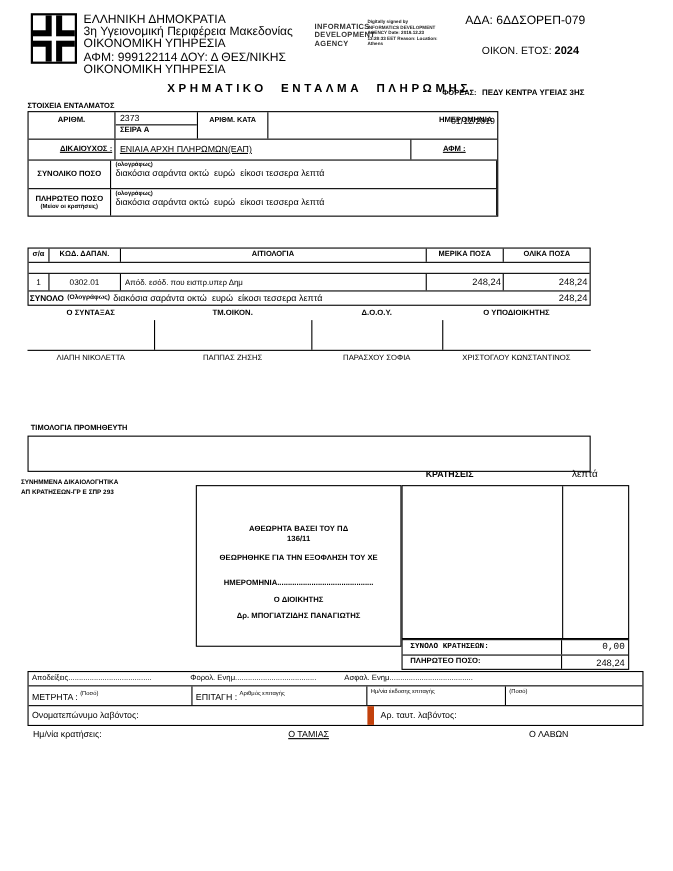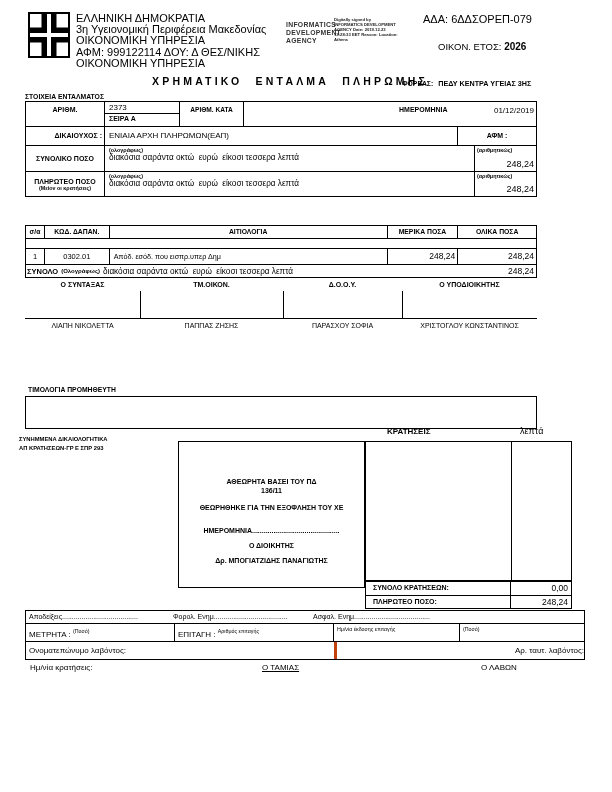--- a/index.html
+++ b/index.html
@@ -27,42 +27,42 @@
   .ada { left:423px; top:13px; font-size:11px; white-space:nowrap; }
   .etos { left:438px; top:41px; font-size:9.5px; white-space:nowrap; }
   .etos b { font-size:10px; }
 
   .title { left:152px; top:75px; font-size:10.5px; font-weight:bold; letter-spacing:3.2px; word-spacing:7px; white-space:nowrap; }
   .foreas { left:402px; top:79px; font-size:6.8px; font-weight:bold; white-space:nowrap; }
   .foreas .v { font-size:7.2px; margin-left:5px; }
   .seclabel { left:25px; top:93px; font-size:6.8px; font-weight:bold; }
 
   
-  .wtable { left:25px; top:101px; width:512px; border:1px solid #000; }
+  .wtable { left:25px; top:101px; width:428px; border:1px solid #000; }
   .mrow { display:flex; border-top:1px solid #000; }
   .mrow:first-child { border-top:none; }
   .mc { border-left:1px solid #000; overflow:hidden; }
   .mc:first-child { border-left:none; }
   .lab { font-size:7px; font-weight:bold; }
   .tiny { font-size:5.4px; font-weight:bold; }
   .val { font-size:8px; }
   .words { font-size:8.2px; white-space:pre; }
   .amt { font-size:9px; }
 
   .r1 { height:24px; }
   .r1 .c1 { width:78px; text-align:center; padding-top:4px; }
   .r1 .c2 { width:75px; }
   .r1 .c2 .top { height:12px; border-bottom:1px solid #000; padding:1px 0 0 4px; font-size:8px; }
   .r1 .c2 .bot { padding:1px 0 0 4px; font-size:7px; font-weight:bold; }
   .r1 .c3 { width:64px; text-align:center; padding-top:4px; font-size:6.6px; }
   .r1 .c4 { flex:1; position:relative; }
   .r1 .c4 .dl { position:absolute; left:155px; top:4px; }
   .r1 .c4 .dv { position:absolute; right:2px; top:4px; }
 
-  .r2 { height:19px; }
+  .r2 { height:19px;text-decoration:underline; }
   .r2 .c1 { width:78px; text-align:right; padding-right:2px; line-height:18px; }
   .r2 .c2 { flex:1; padding-left:4px; line-height:18px; }
   .r2 .c3 { width:79px; text-align:center; line-height:18px; }
 
   .r3 { height:26px; } .r4 { height:25px; }
   .amtrow .c1 { width:78px; display:flex; flex-direction:column; justify-content:center; align-items:center; text-align:center; }
   .amtrow .c2 { width:370px; padding-left:4px; }
   .amtrow .c2 .tiny { padding-top:1px; }
   .amtrow .c3 { flex:1; position:relative; }
   .amtrow .c3 .tiny { position:absolute; left:2px; top:1px; }
@@ -107,41 +107,41 @@
   .posolabel { left:520px; top:426px; font-size:9px; }
   .attached { left:19px; top:435px; font-size:5.8px; font-weight:bold; line-height:9px; }
   .stampbox { left:178px; top:441px; width:187px; height:147px; border:1px solid #000; text-align:center; font-size:7px; font-weight:bold; }
   .stampbox .l1 { margin-top:36px; } .stampbox .l2 { margin-top:2px; }
   .stampbox .l3 { margin-top:10px; } .stampbox .l4 { margin-top:16px; }
   .stampbox .l5 { margin-top:8px; } .stampbox .l6 { margin-top:8px; }
   .dedbox { left:365px; top:441px; width:207px; height:140px; border:1px solid #000; }
   .dedbox .dvline { position:absolute; left:145px; top:0; width:1px; height:100%; background:#000; }
   .dtotals { left:365px; top:581px; width:207px; border:1px solid #000; }
   .dtr { display:flex; height:13px; border-top:1px solid #000; }
-  .dtr:first-child { border-top:none; }
+  .dtr:first-child { border-top:none;font-family:Liberation Mono, monospace; }
   .dtr .dl2 { width:145px; border-right:1px solid #000; padding-left:7px; font-size:7px; font-weight:bold; line-height:12px; }
   .dtr .dv2 { flex:1; text-align:right; padding-right:3px; font-size:8.5px; line-height:12px; }
 
   
   .ptable { left:25px; top:610px; width:560px; border:1px solid #000; }
   .pa { height:12px; position:relative; font-size:7px; }
   .pa span { position:absolute; top:2px; white-space:nowrap; }
   .pb { display:flex; height:18px; border-top:1px solid #000; }
   .pb div { border-left:1px solid #000; }
   .pb div:first-child { border-left:none; }
   .pb .pc1 { width:148px; padding:4px 0 0 3px; font-size:8px; }
   .pb .pc2 { width:159px; padding:4px 0 0 3px; font-size:8px; }
   .pb .pc3 { width:126px; padding:2px 0 0 3px; }
   .pb .pc4 { flex:1; padding:2px 0 0 3px; }
   .sup { font-size:5.3px; vertical-align:4px; }
   .smalllab { font-size:5.3px; }
   .pc2 .sup { vertical-align:4px; }
   .pcrow { display:flex; height:18px; border-top:1px solid #000; }
   .pcrow .pn { width:308px; padding-left:3px; font-size:8px; line-height:17px; }
-  .pcrow .pid { flex:1; border-left:3px solid #c2410c; padding-left:6px; font-size:8px; line-height:17px;text-align:right; }
+  .pcrow .pid { flex:1; border-left:6px solid #c2410c; padding-left:6px; font-size:8px; line-height:17px; }
   .footline { font-size:8px; top:663px; white-space:nowrap; }
 </style>
 </head>
 <body>
 
 <div class="page">
 
   <div class="abs emblem">
     <div class="bv"></div>
       <div class="bh"></div>
@@ -158,21 +158,21 @@
 
   <div class="abs ida">INFORMATICS DEVELOPMENT AGENCY</div>
   <div class="abs sigdetails">Digitally signed by INFORMATICS DEVELOPMENT AGENCY Date: 2019.12.23 13:28:33 EET Reason: Location: Athens</div>
 
   <div class="abs ada">
     <span>ΑΔΑ:</span>
     <span>6ΔΔΣΟΡΕΠ-079</span>
   </div>
   <div class="abs etos">
     <span>ΟΙΚΟΝ. ΕΤΟΣ:</span>
-    <b>2026</b>
+    <b>2024</b>
   </div>
 
   <div class="abs title">ΧΡΗΜΑΤΙΚΟ ΕΝΤΑΛΜΑ ΠΛΗΡΩΜΗΣ</div>
   <div class="abs foreas">
     <span>ΦΟΡΕΑΣ:</span><span class="v">ΠΕΔΥ ΚΕΝΤΡΑ ΥΓΕΙΑΣ 3ΗΣ</span>
   </div>
 
   <div class="abs seclabel">ΣΤΟΙΧΕΙΑ ΕΝΤΑΛΜΑΤΟΣ</div>
 
   <div class="abs wtable">

